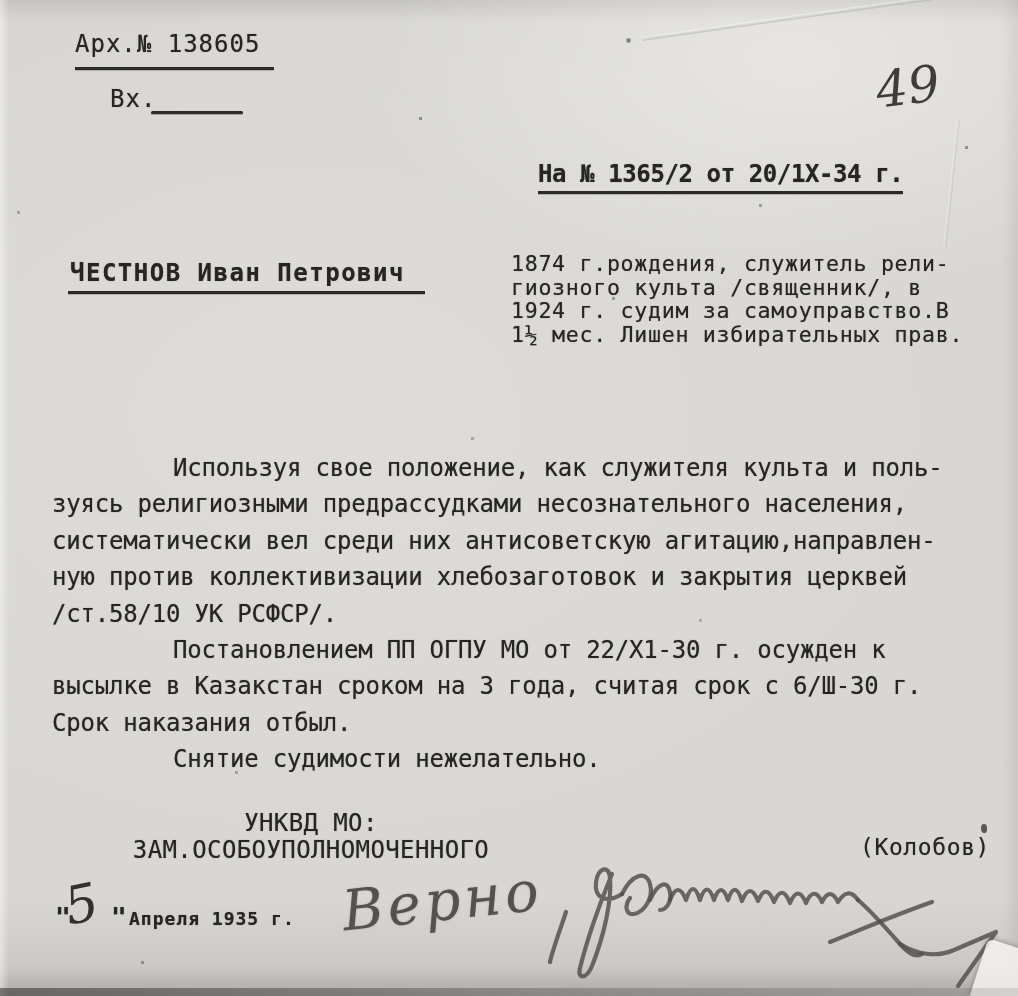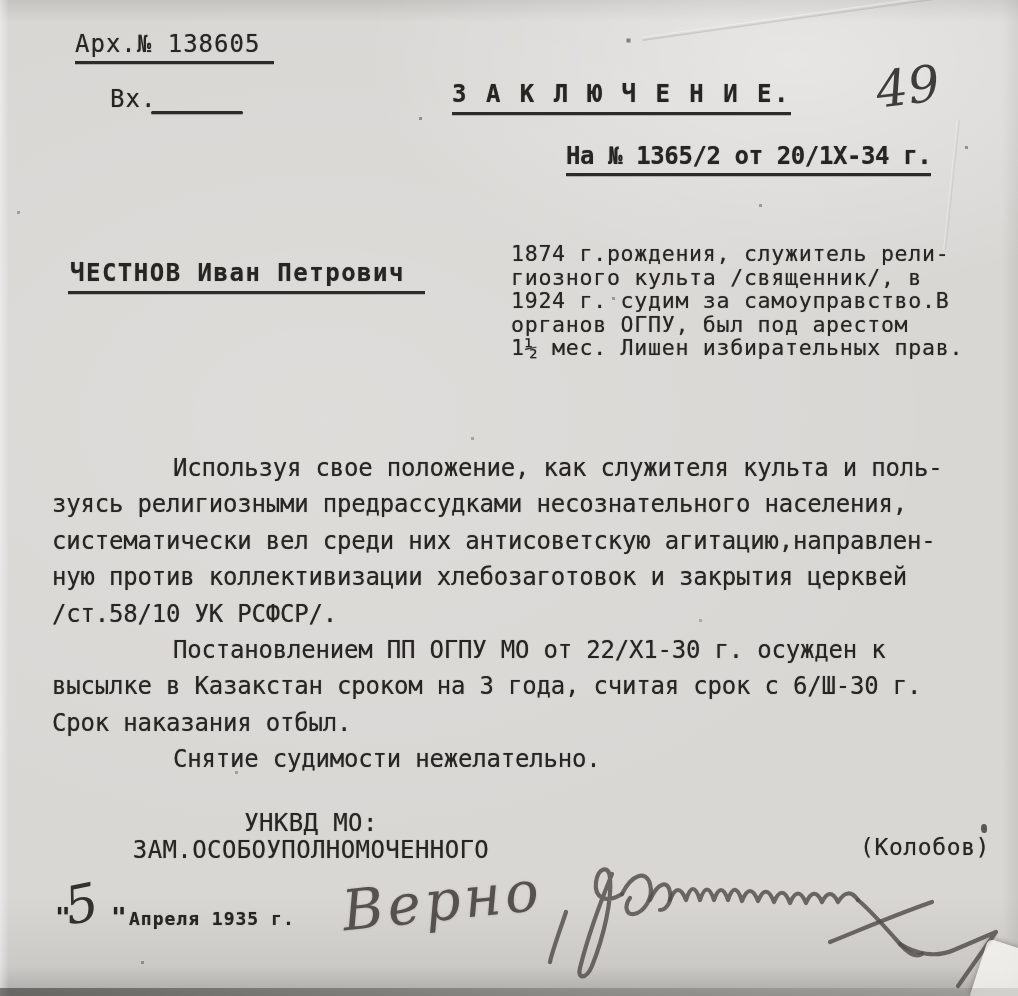--- a/index.html
+++ b/index.html
@@ -16,27 +16,27 @@
       linear-gradient(0deg, rgba(68,66,62,.30) 0px, rgba(120,118,113,.14) 30px, transparent 100px),
       #d9d7d4;
   }
   .paper::after{
     content:"";position:absolute;left:0;right:0;bottom:0;height:8px;
     background:linear-gradient(90deg, rgba(45,44,42,.55), rgba(45,44,42,.25) 60%, rgba(45,44,42,.12));
     pointer-events:none;
   }
   .typed{position:absolute;white-space:pre;text-shadow:0 0 1px rgba(40,38,36,.55);}
   .u{border-bottom:3px solid #2c2b29;box-shadow:0 1px 0 rgba(44,43,41,.25);}
-  .arch{left:75px;top:30px;font-size:24px;letter-spacing:1px;padding:0 14px 3px 0;}
+  .arch{left:75px;top:30px;font-size:24px;letter-spacing:1px;padding:0 14px 9px 0;}
   .vx-label{left:110px;top:85px;font-size:24px;letter-spacing:1px;text-align:center;}
   .blank-line{position:absolute;left:151px;top:111px;width:92px;height:3px;background:#2c2b29;border-radius:2px;box-shadow:0 1px 0 rgba(44,43,41,.3);}
   .title{left:452px;top:80px;font-size:24px;letter-spacing:2.5px;padding-bottom:4px;font-weight:bold;}
-  .ref{left:538px;top:142px;font-size:24px;letter-spacing:-.4px;padding-bottom:3px;font-weight:bold;margin-left:28px;}
+  .ref{left:538px;top:160px;font-size:24px;letter-spacing:-.4px;padding-bottom:3px;font-weight:bold;}
   .name{left:68px;top:259px;font-size:24px;letter-spacing:1.5px;padding:0 20px 4px 2px;font-weight:bold;}
-  .dossier{position:absolute;left:511px;top:242px;width:470px;font-size:21.6px;line-height:23.5px;letter-spacing:.7px;}
+  .dossier{position:absolute;left:511px;top:252px;width:470px;font-size:21.6px;line-height:23.5px;letter-spacing:.7px;}
   .dossier div{white-space:pre;text-shadow:0 0 1px rgba(40,38,36,.5);}
   .bodytext{position:absolute;left:52px;top:450px;width:940px;font-size:24px;line-height:36.4px;letter-spacing:-.2px;}
   .bodytext div{white-space:pre;text-shadow:0 0 1px rgba(40,38,36,.55);}
   .bodytext .indent{padding-left:121px;}
   .signoff{position:absolute;left:128px;top:810px;width:366px;font-size:24px;letter-spacing:.4px;text-align:center;line-height:27px;}
   .signoff div{text-shadow:0 0 1px rgba(40,38,36,.55);}
   .kolobov{left:860px;top:834px;font-size:23px;letter-spacing:.6px;}
   .dateline{position:absolute;left:45px;top:878px;width:330px;height:90px;}
   .q{position:absolute;font-size:26px;font-weight:bold;}
   .q1{left:10px;top:25px;}
@@ -75,32 +75,30 @@
 
   <div class="crease crease-top"></div>
   <div class="crease crease-right"></div>
   <div class="speckles"></div>
 
   <div class="typed arch u">Арх.№ 138605</div>
 
   <div class="typed vx-label">Вх.</div>
   <div class="blank-line"></div>
 
-  <div class="typed title u">З А К Л Ю Ч Е Н И Е.</div>
   <div class="hand page-num">49</div>
 
   <div class="typed ref u">На № 1365/2 от 20/1Х-34 г.</div>
 
   <div class="typed name u">ЧЕСТНОВ Иван Петрович</div>
 
   <div class="dossier">
     <div>1874 г.рождения, служитель рели-</div>
     <div>гиозного культа /священник/, в</div>
     <div>1924 г. судим за самоуправство.В</div>
-    <div>органов ОГПУ, был под арестом</div>
     <div>1½ мес. Лишен избирательных прав.</div>
   </div>
 
   <div class="bodytext">
     <div class="indent">Используя свое положение, как служителя культа и поль-</div>
     <div>зуясь религиозными предрассудками несознательного населения,</div>
     <div>систематически вел среди них антисоветскую агитацию,направлен-</div>
     <div>ную против коллективизации хлебозаготовок и закрытия церквей</div>
     <div>/ст.58/10 УК РСФСР/.</div>
     <div class="indent">Постановлением ПП ОГПУ МО от 22/Х1-30 г. осужден к</div>

